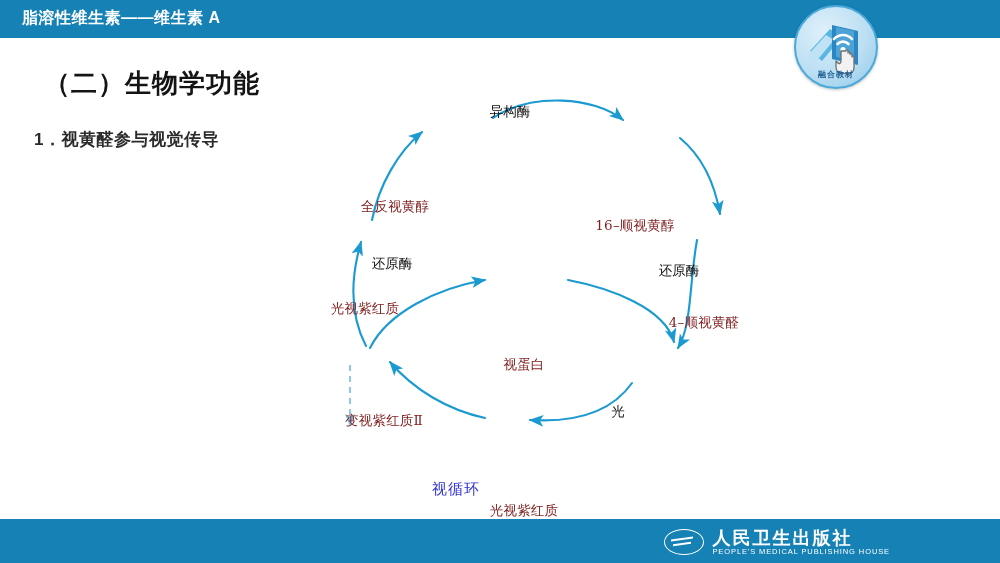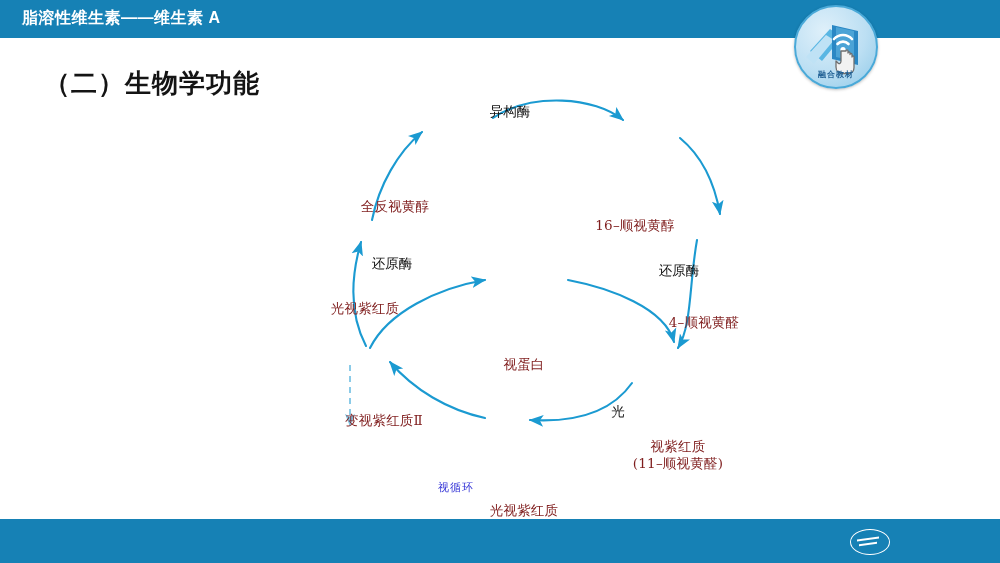--- a/index.html
+++ b/index.html
@@ -124,21 +124,21 @@
     font-size: 13.5px;
     color: #101010;
     white-space: nowrap;
   }
   .caption {
     position: absolute;
     left: 0; right: 0;
     top: 480px;
     text-align: center;
     font-family: "DejaVu Sans", sans-serif;
-    font-size: 11px;
+    font-size: 15px;
     color: #3333d6;
     letter-spacing: 1px;
   }
 
   
   .footer-bar {
     position: absolute;
     left: 0; top: 519px;
     width: 1000px;
     height: 44px;
@@ -211,20 +211,21 @@
         <path d="M41.5 37 A7.5 7.5 0 0 1 52.5 37" fill="none" stroke="#ffffff" stroke-width="2.6" stroke-linecap="round"></path>
         <circle cx="47" cy="42.5" r="2.6" fill="#ffffff"></circle>
 
         <path d="M45 44 L45 54 C45 56 43.5 57 42.5 56.5 L40 54 L40 60 C40 64 43 66.5 47 66.5 L52 66.5 C56 66.5 58 64 58 60.5 L58 50 C58 48.6 56 48.6 56 50 L56 47.5 C56 46 54 46 54 47.5 L54 46 C54 44.5 52 44.5 52 46 L52 44 C52 42.4 50 42.4 50 44 L50 44 Z" fill="#f2f2f2" stroke="#6f6f6f" stroke-width="1.3" stroke-linejoin="round"></path>
       </svg>
       <div class="badge-text">融合教材</div>
     </div>
   </div>
 
   <div class="sec-title">（二）生物学功能</div>
+  <div class="sub-title">1．视黄醛参与视觉传导</div>
 
   <div class="diagram">
 
     <svg width="520" height="390" viewBox="0 0 520 390">
       <defs>
         <marker id="ah" markerWidth="9" markerHeight="9" refX="6.4" refY="3.1" orient="auto" markerUnits="strokeWidth">
           <path d="M0,0.3 L7,3.1 L0,5.9 L1.7,3.1 Z" fill="#1b9ad1"></path>
         </marker>
         <marker id="ahd" markerWidth="9" markerHeight="9" refX="6.2" refY="3.1" orient="auto" markerUnits="strokeWidth">
           <path d="M0,0.3 L7,3.1 L0,5.9 L1.7,3.1 Z" fill="#7fc6e6"></path>
@@ -260,24 +261,20 @@
     <div class="node" style="left:355px; top:127px; transform:translate(-50%,0);">16–顺视黄醇</div>
 
     <div class="node" style="left:85px; top:210px; transform:translate(-50%,0);">光视紫红质</div>
 
     <div class="node" style="left:424px; top:224px; transform:translate(-50%,0);">4–顺视黄醛</div>
 
     <div class="node" style="left:244px; top:266px; transform:translate(-50%,0);">视蛋白</div>
 
     <div class="node" style="left:104px; top:322px; transform:translate(-50%,0);">变视紫红质Ⅱ</div>
 
-    <div class="node" style="left:398px; top:348px; transform:translate(-50%,0);">
-      <span>视紫红质</span><br>
-      <span>(11–顺视黄醛)</span>
-    </div>
 
     <div class="node" style="left:244px; top:412px; transform:translate(-50%,0);">
       <span>光视紫红质</span><br>
       <span>(全反视黄醛)</span>
     </div>
 
     <div class="node" style="left:86px; top:430px; transform:translate(-50%,0);">视觉神经冲动</div>
 
     <div class="enz" style="left:230px; top:13px; transform:translate(-50%,0);">异构酶</div>
 
@@ -286,15 +283,19 @@
     <div class="enz" style="left:399px; top:172px; transform:translate(-50%,0);">还原酶</div>
 
     <div class="enz" style="left:338px; top:313px; transform:translate(-50%,0);">光</div>
   </div>
 
   <div class="caption">视循环</div>
 
   <div class="footer-bar"></div>
   <div class="pub-logo">
     <div class="pub-mark"></div>
+    <div class="pub-names">
+      <div class="pub-cn">人民卫生出版社</div>
+      <div class="pub-en">PEOPLE'S MEDICAL PUBLISHING HOUSE</div>
+    </div>
   </div>
 
 </div>
 
 </body></html>

